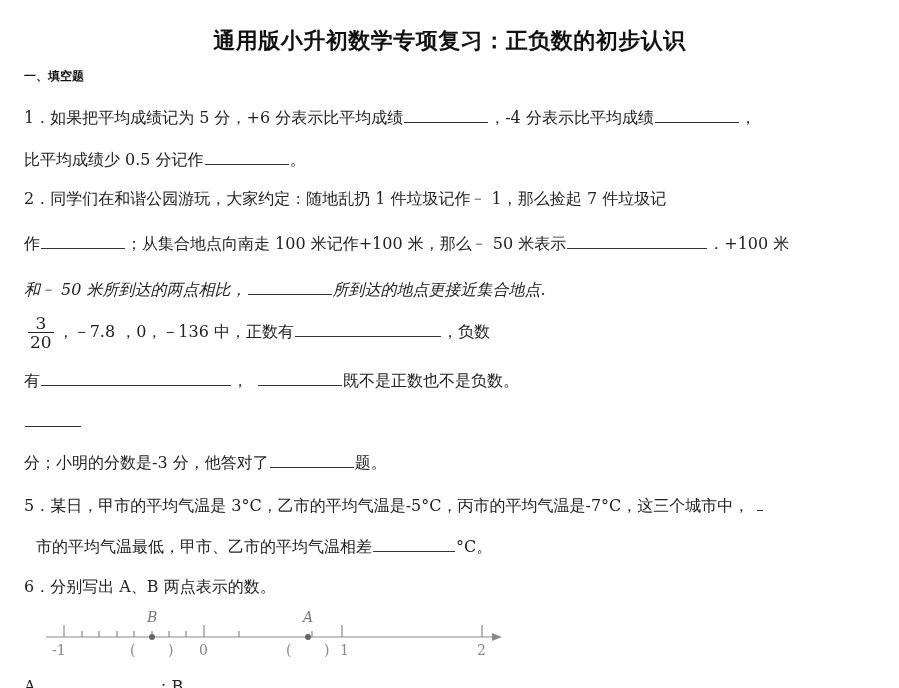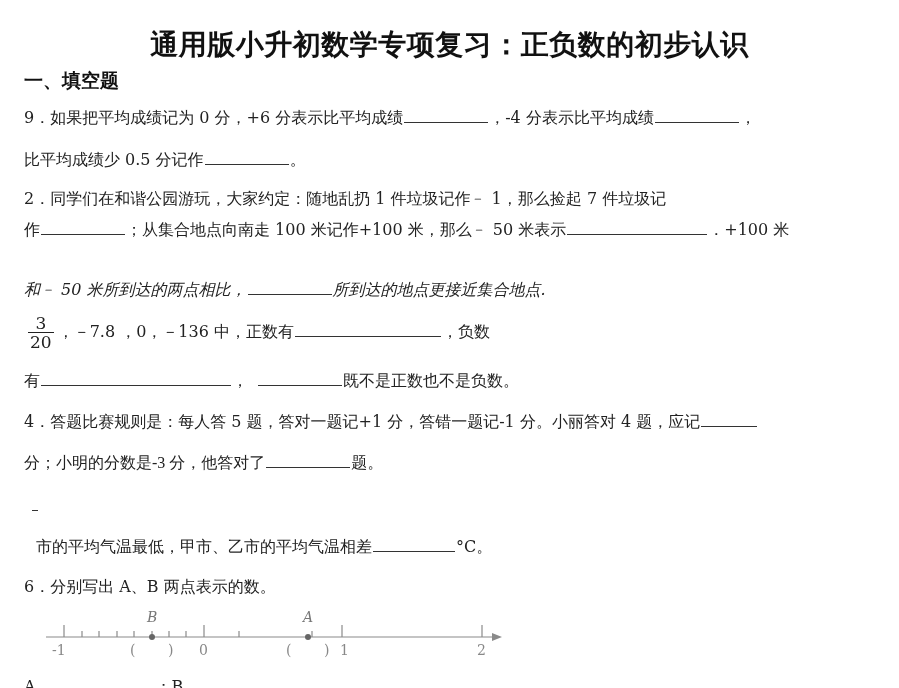--- a/index.html
+++ b/index.html
@@ -4,26 +4,26 @@
 <style>
   html, body { margin: 0; padding: 0; background: #ffffff; }
   body {
     width: 899px; height: 688px; overflow: hidden; position: relative;
     font-family: "DejaVu Serif", "Liberation Serif", serif;
     color: #1a1a1a;
   }
   .title {
     position: absolute; top: 26px; left: 0; width: 899px; text-align: center;
     font-family: "DejaVu Sans", "Liberation Sans", sans-serif;
-    font-weight: bold; font-size: 28px; letter-spacing: 0.5px; color: #111;
+    font-weight: bold; font-size: 22px; letter-spacing: 0.5px; color: #111;
   }
   .section {
     position: absolute; top: 68px; left: 24px;
     font-family: "DejaVu Sans", "Liberation Sans", sans-serif;
-    font-weight: bold; font-size: 19px; color: #111;
+    font-weight: bold; font-size: 12px; color: #111;
   }
   .line {
     position: absolute; left: 24px; font-size: 16px; white-space: nowrap;
     line-height: 22px; color: #222;
   }
   .blank {
     display: inline-block; border-bottom: 1.2px solid #333;
     height: 16px; vertical-align: baseline; margin: 0 1px;
   }
   .frac {
@@ -35,50 +35,50 @@
   .numline { position: absolute; left: 40px; top: 605px; width: 470px; height: 55px; }
   .numline svg text { font-family: "DejaVu Serif", "Liberation Serif", serif; }
 </style>
 </head>
 <body>
 
 <div class="title">通用版小升初数学专项复习：正负数的初步认识</div>
 <div class="section">一、填空题</div>
 
 <div class="line" style="top:106px;">
-  <span>9．如果把平均成绩记为 0 分，+6 分表示比平均成绩</span><span class="blank" style="width:84px"></span><span>，-4 分表示比平均成绩</span><span class="blank" style="width:84px"></span><span>，</span>
+  <span>1．如果把平均成绩记为 5 分，+6 分表示比平均成绩</span><span class="blank" style="width:84px"></span><span>，-4 分表示比平均成绩</span><span class="blank" style="width:84px"></span><span>，</span>
 </div>
 <div class="line" style="top:148px;">
   <span>比平均成绩少 0.5 分记作</span><span class="blank" style="width:84px"></span><span>。</span>
 </div>
 
 <div class="line" style="top:188px;">2．同学们在和谐公园游玩，大家约定：随地乱扔 1 件垃圾记作﹣ 1，那么捡起 7 件垃圾记</div>
-<div class="line" style="top:218px;">
+<div class="line" style="top:232px;">
   <span>作</span><span class="blank" style="width:84px"></span><span>；从集合地点向南走 100 米记作+100 米，那么﹣ 50 米表示</span><span class="blank" style="width:140px"></span><span>．+100 米</span>
 </div>
 <div class="line" style="top:278px;font-style:italic;">
   <span>和﹣ 50 米所到达的两点相比，</span><span class="blank" style="width:84px"></span><span>所到达的地点更接近集合地点.</span>
 </div>
 
 <div class="line" style="top:312px; line-height:40px;">
   <span class="frac"><span class="num">3</span><span class="den">20</span></span><span>，－7.8 ，0，－136 中，正数有</span><span class="blank" style="width:146px"></span><span>，负数</span>
 </div>
 <div class="line" style="top:369px;">
   <span>有</span><span class="blank" style="width:190px"></span><span>，</span><span class="blank" style="width:84px; margin-left:10px;"></span><span>既不是正数也不是负数。</span>
 </div>
 
 <div class="line" style="top:410px;">
-  <span>4．答题比赛规则是：每人答 5 题，答对一题记+1 分，答错一题记-1 分。小丽答对 4 题，应记</span><span class="blank" style="width:56px"></span>
+  <span class="blank" style="width:56px"></span>
 </div>
-<div class="line" style="top:451px;font-family:Liberation Serif, serif;">
+<div class="line" style="top:451px;">
   <span>分；小明的分数是-3 分，他答对了</span><span class="blank" style="width:84px"></span><span>题。</span>
 </div>
 
 <div class="line" style="top:494px;">
-  <span class="blank" style="width:6px; margin-left:8px;"></span>
+  <span>5．某日，甲市的平均气温是 3°C，乙市的平均气温是-5°C，丙市的平均气温是-7°C，这三个城市中，</span><span class="blank" style="width:6px; margin-left:8px;"></span>
 </div>
 <div class="line" style="top:535px;margin-left:12px;">
   <span>市的平均气温最低，甲市、乙市的平均气温相差</span><span class="blank" style="width:82px"></span><span>°C。</span>
 </div>
 
 <div class="line" style="top:576px;">6．分别写出 A、B 两点表示的数。</div>
 
 <div class="numline">
   <svg width="470" height="55" viewBox="0 0 470 55" xmlns="http://www.w3.org/2000/svg">
     <g stroke="#8a8a8a" stroke-width="1.2">

